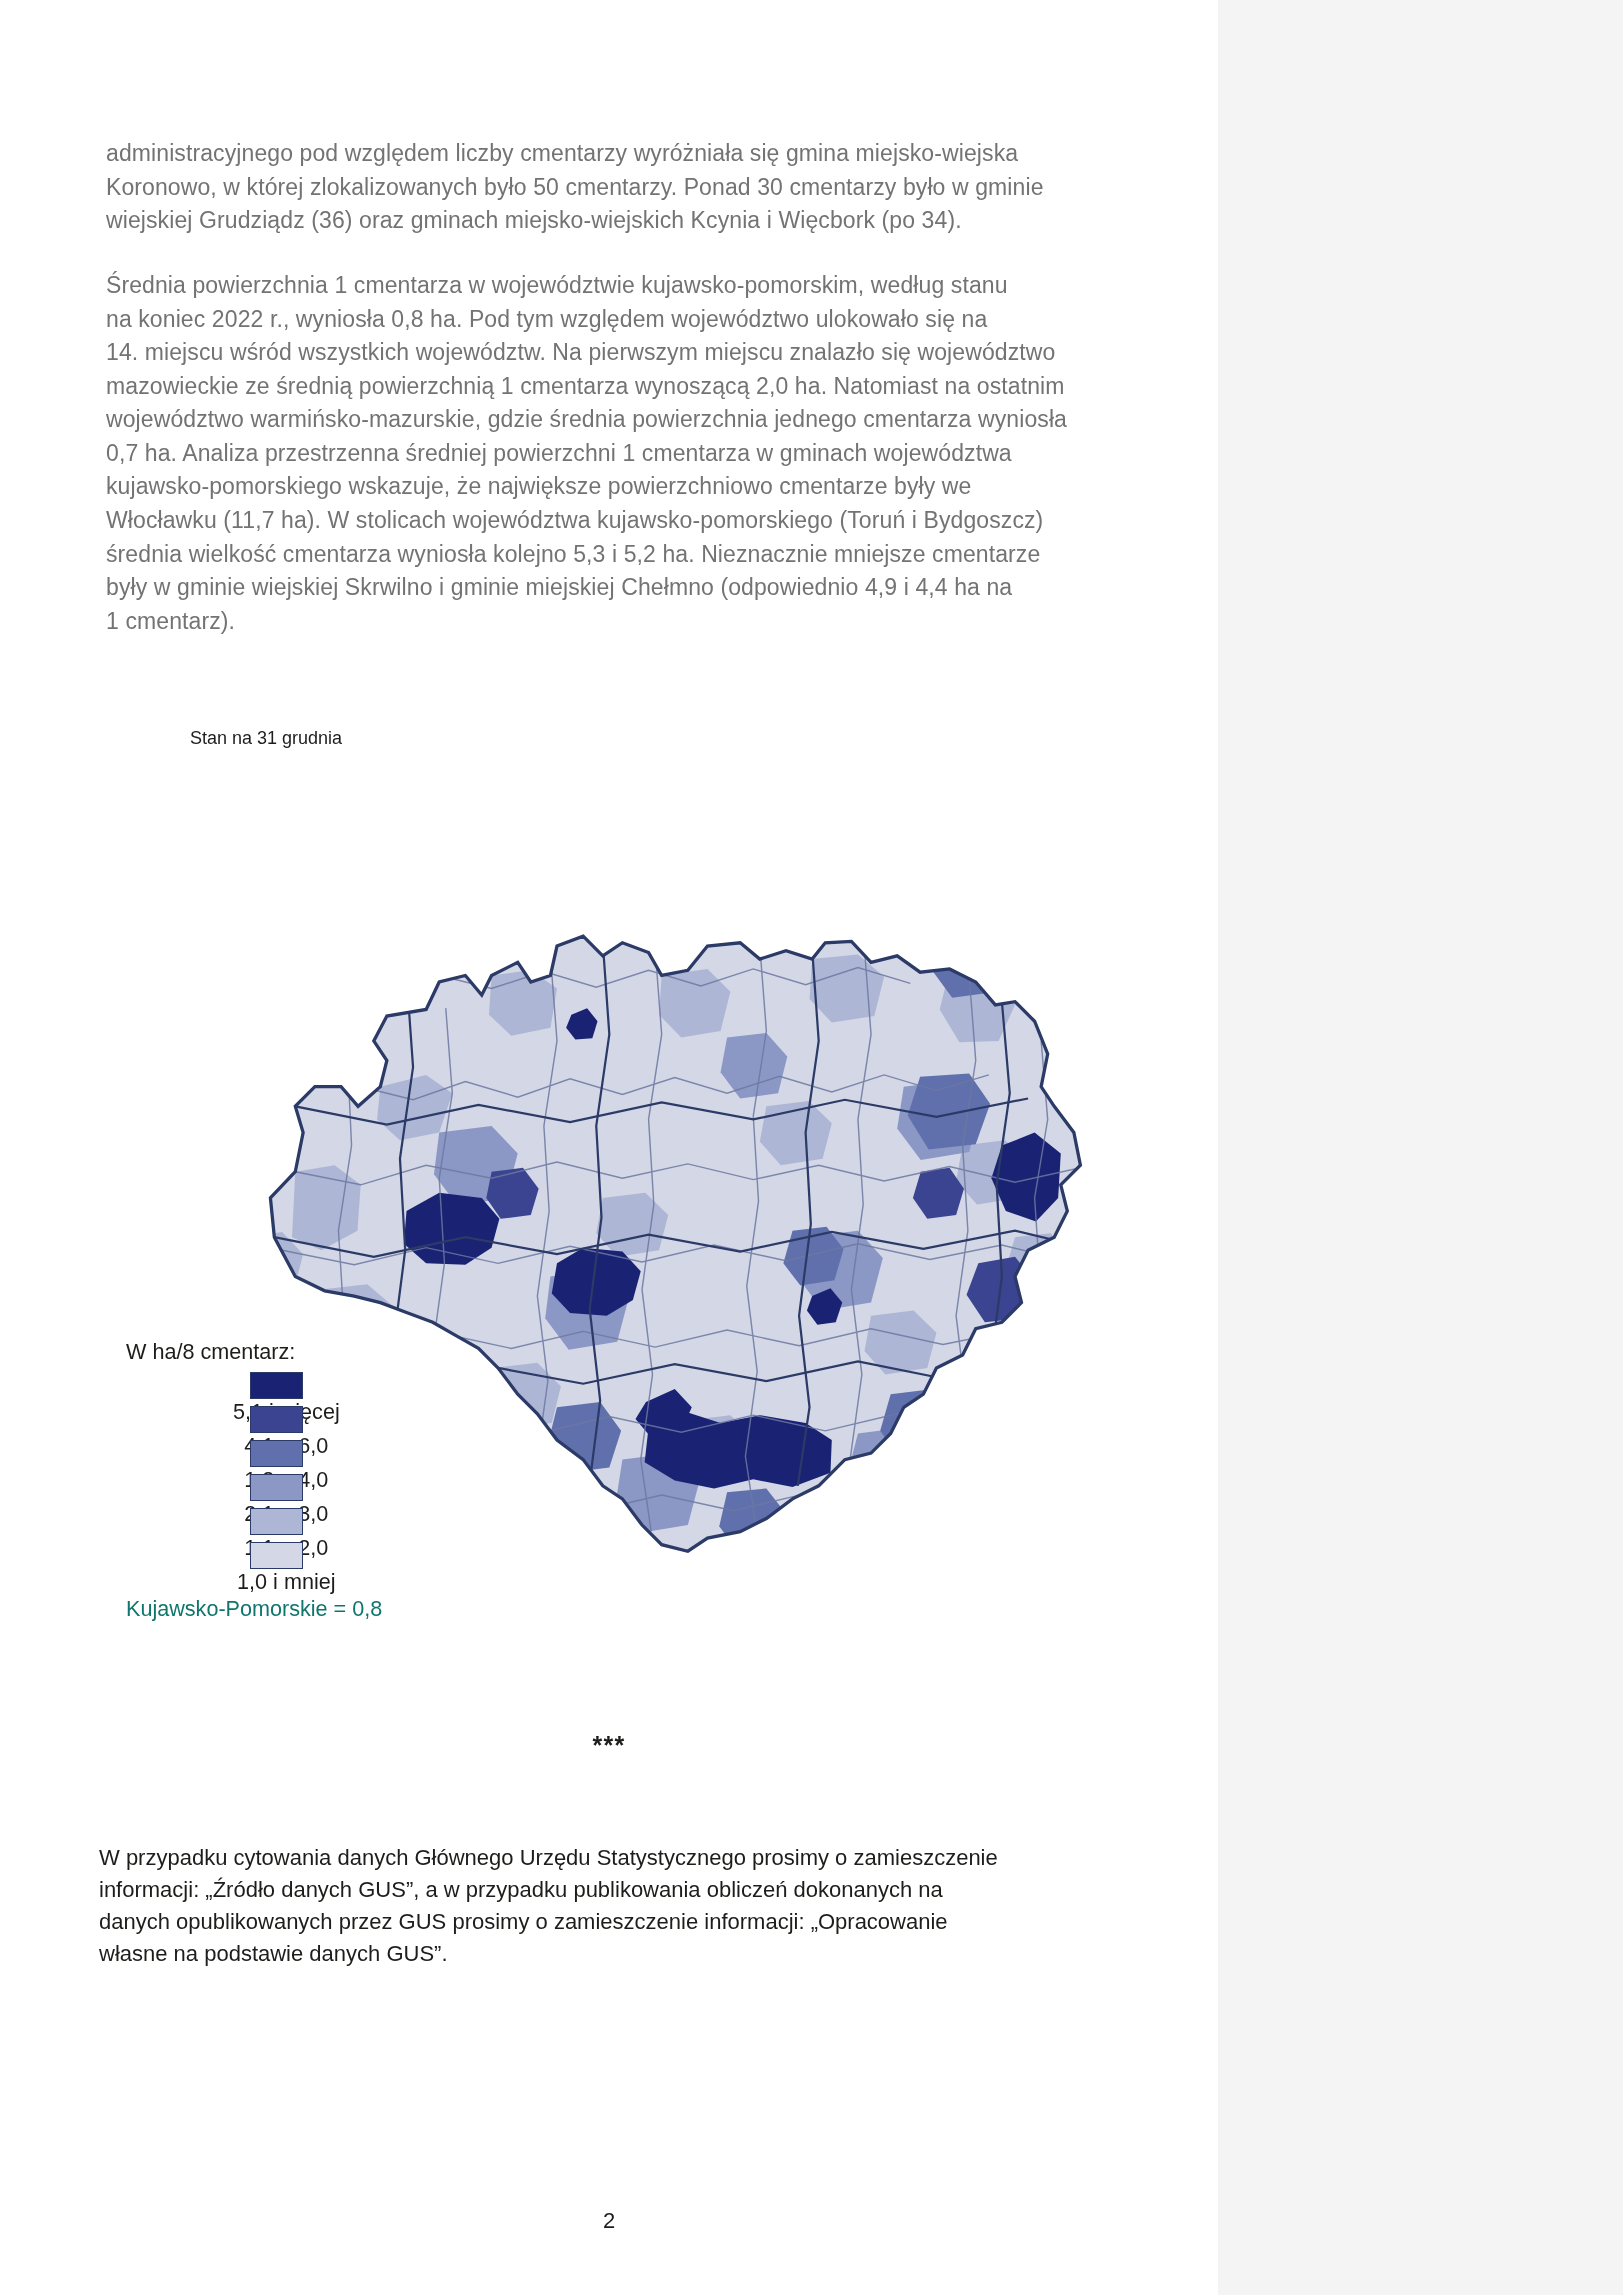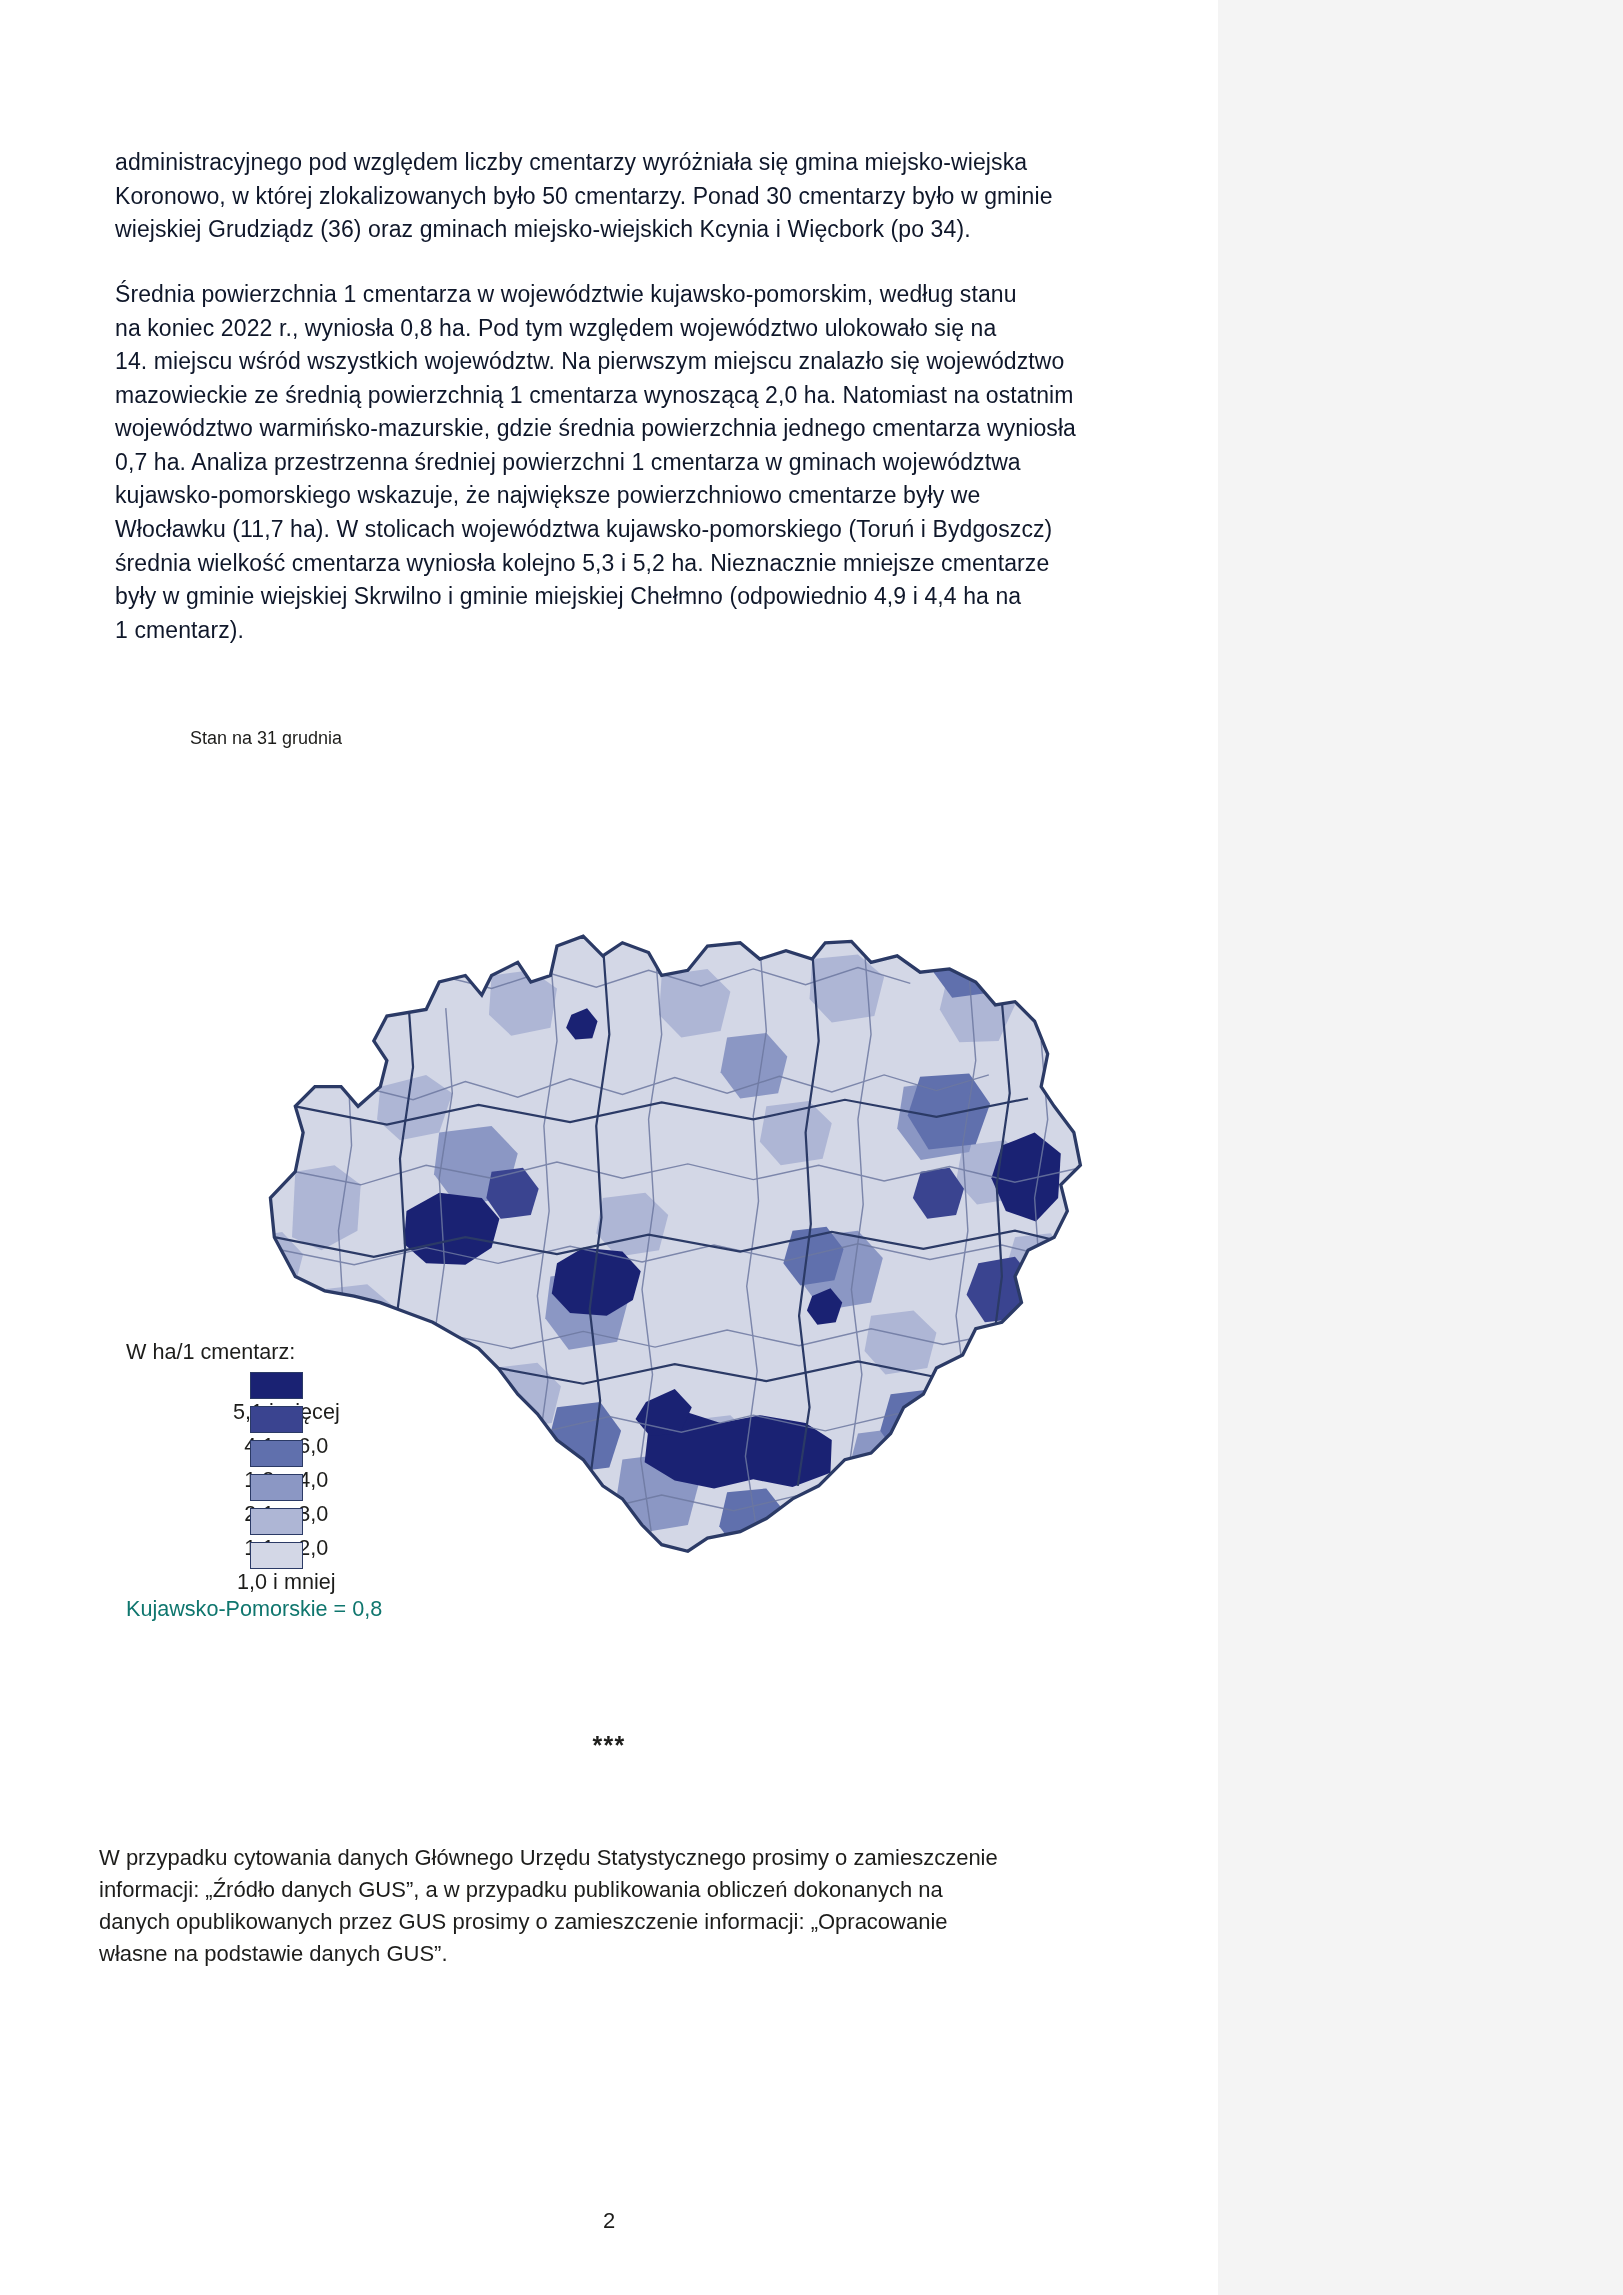--- a/index.html
+++ b/index.html
@@ -43,22 +43,22 @@
 
   
   .col {
     position: absolute;
     left: 99px;
     width: 1073px;
   }
   .body-par {
     font-size: 23px;
     line-height: 1.46;
-    color: #0f172a;
-    margin: 16px;
+    color: #737373;
+    margin: 7px;
     white-space: pre-line;
     letter-spacing: 0.1px;
   }
   #par-1 { top: 130px; }
   #par-2 { top: 262px; }
 
   
   #map-title {
     position: absolute;
     left: 99px;
@@ -308,21 +308,21 @@
           <path d="M470 300 L480 440 L460 580 L468 720 L450 860 L466 1000 L448 1120"></path>
           <path d="M770 250 L780 390 L760 530 L768 670 L750 810 L766 950 L748 1090"></path>
           <path d="M1090 260 L1100 400 L1080 540 L1088 680 L1070 820 L1086 960 L1068 1080"></path>
           <path d="M1380 340 L1392 480 L1372 620 L1380 760 L1362 900"></path>
         </g>
       </g>
     </svg>
   </div>
 
   <div id="legend">
-    <div id="legend-heading">W ha/1 cmentarz:</div>
+    <div id="legend-heading">W ha/8 cmentarz:</div>
 
     <div class="legend-row">
       <span class="legend-swatch" style="background:#1a2273"></span>
       <span class="legend-label">5,1 i więcej</span>
     </div>
     <div class="legend-row">
       <span class="legend-swatch" style="background:#3a4490"></span>
       <span class="legend-label">4,1 – 6,0</span>
     </div>
     <div class="legend-row">

